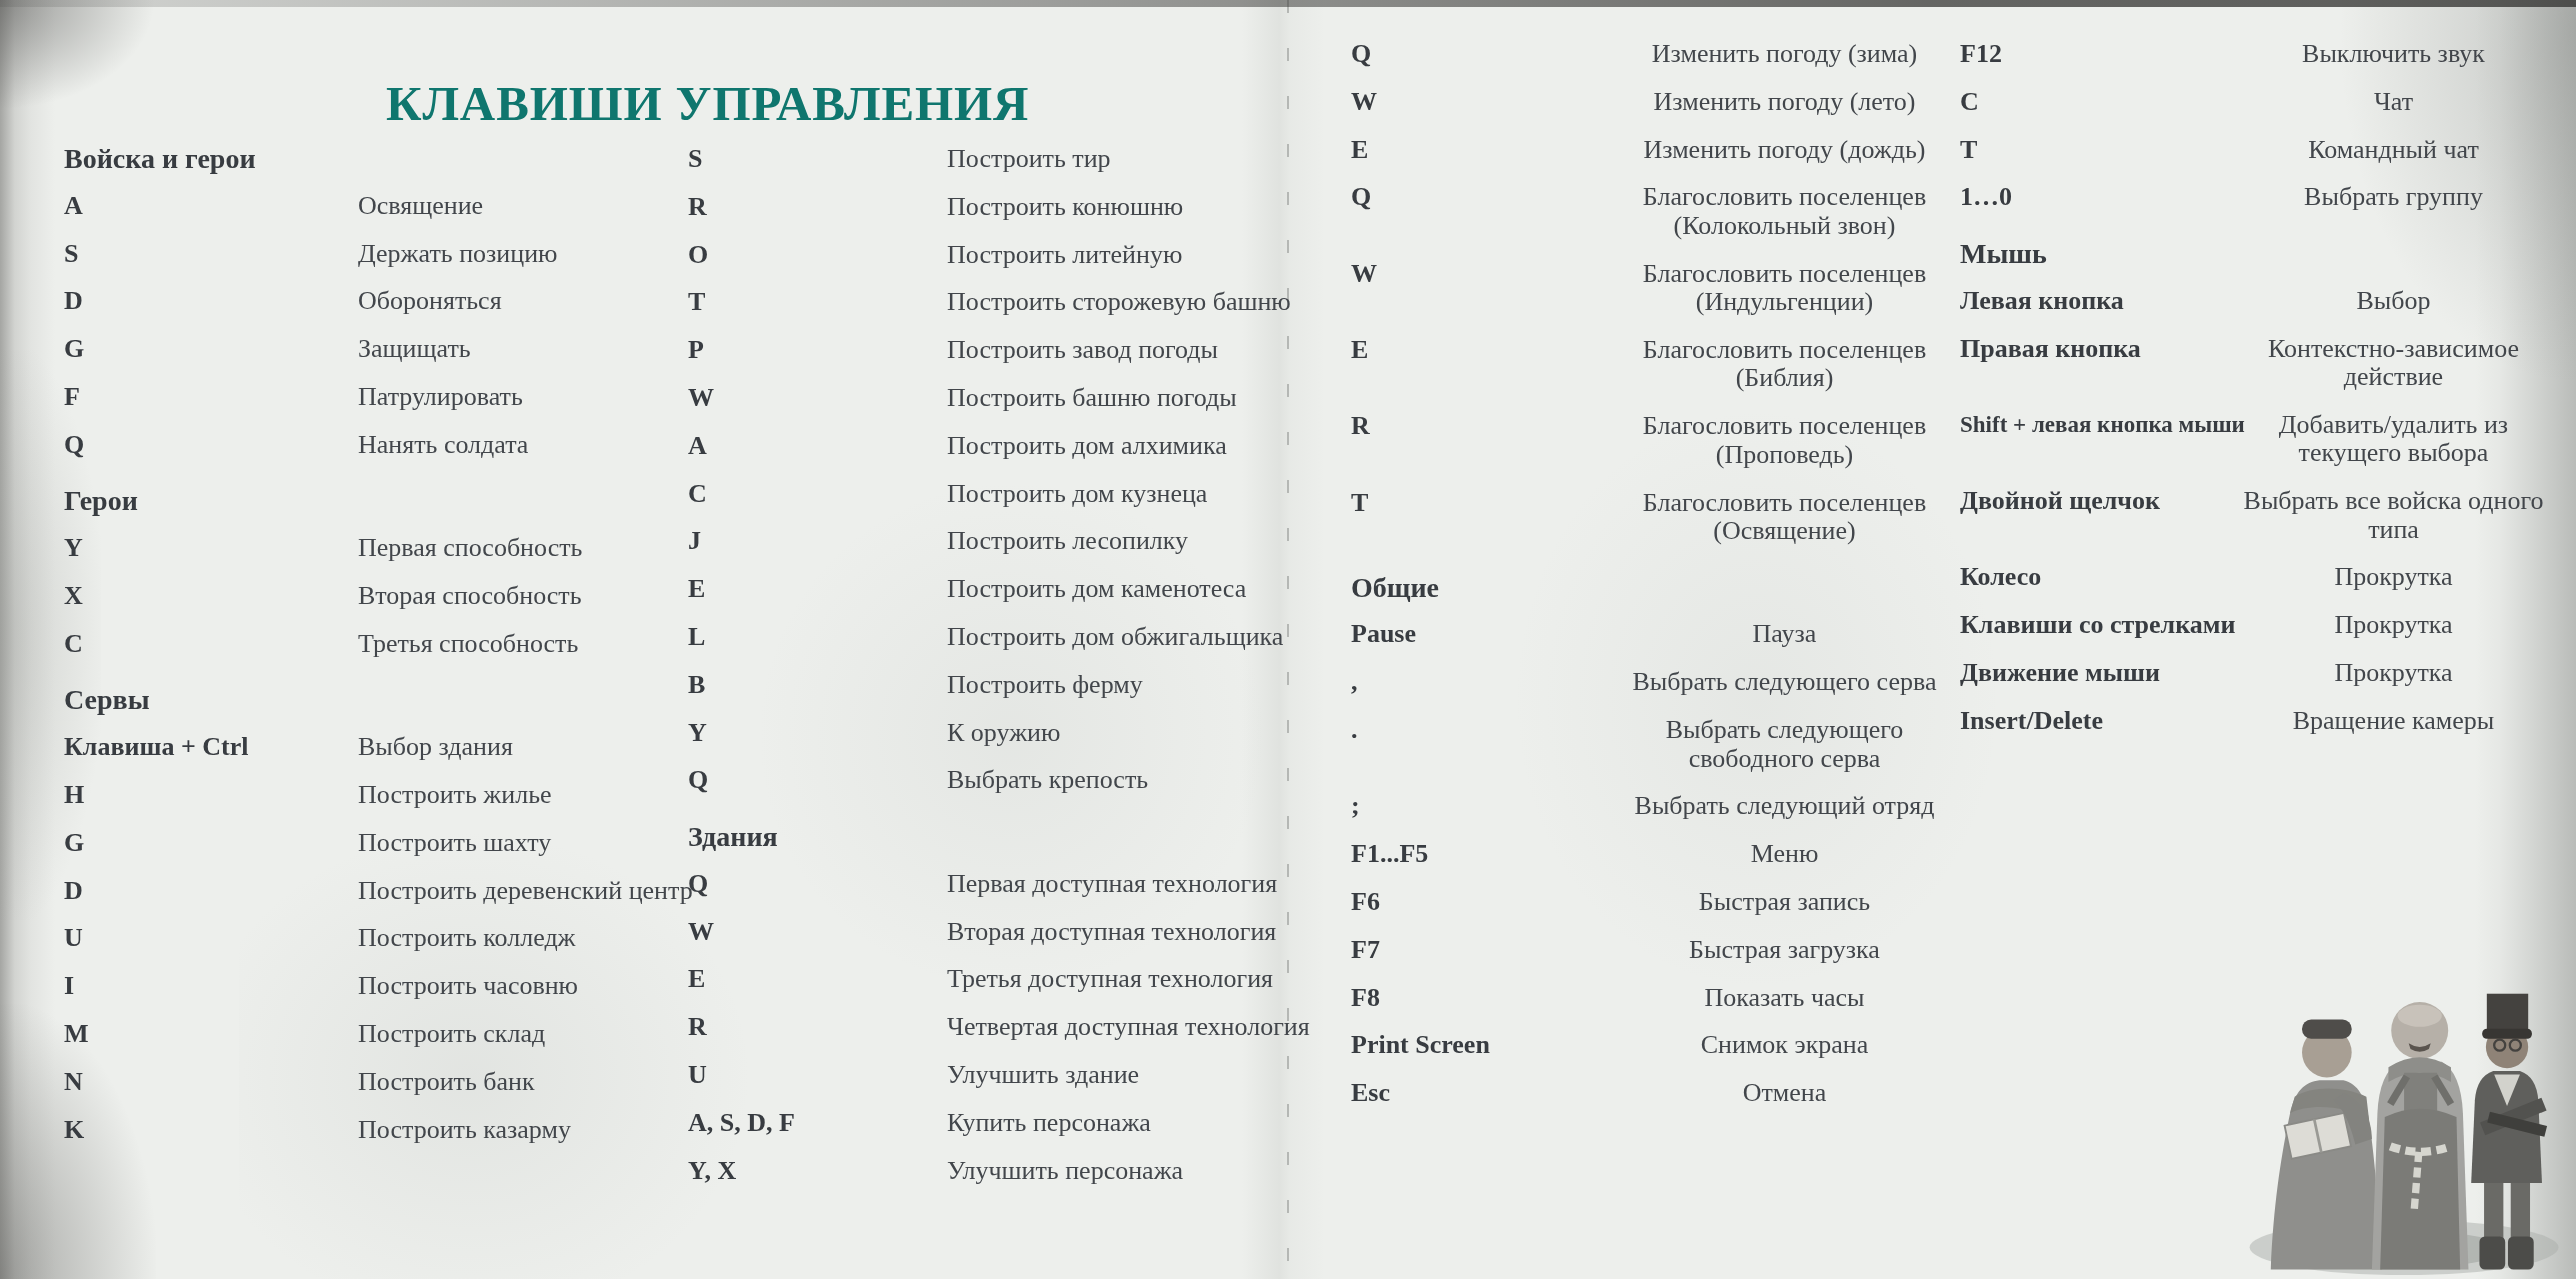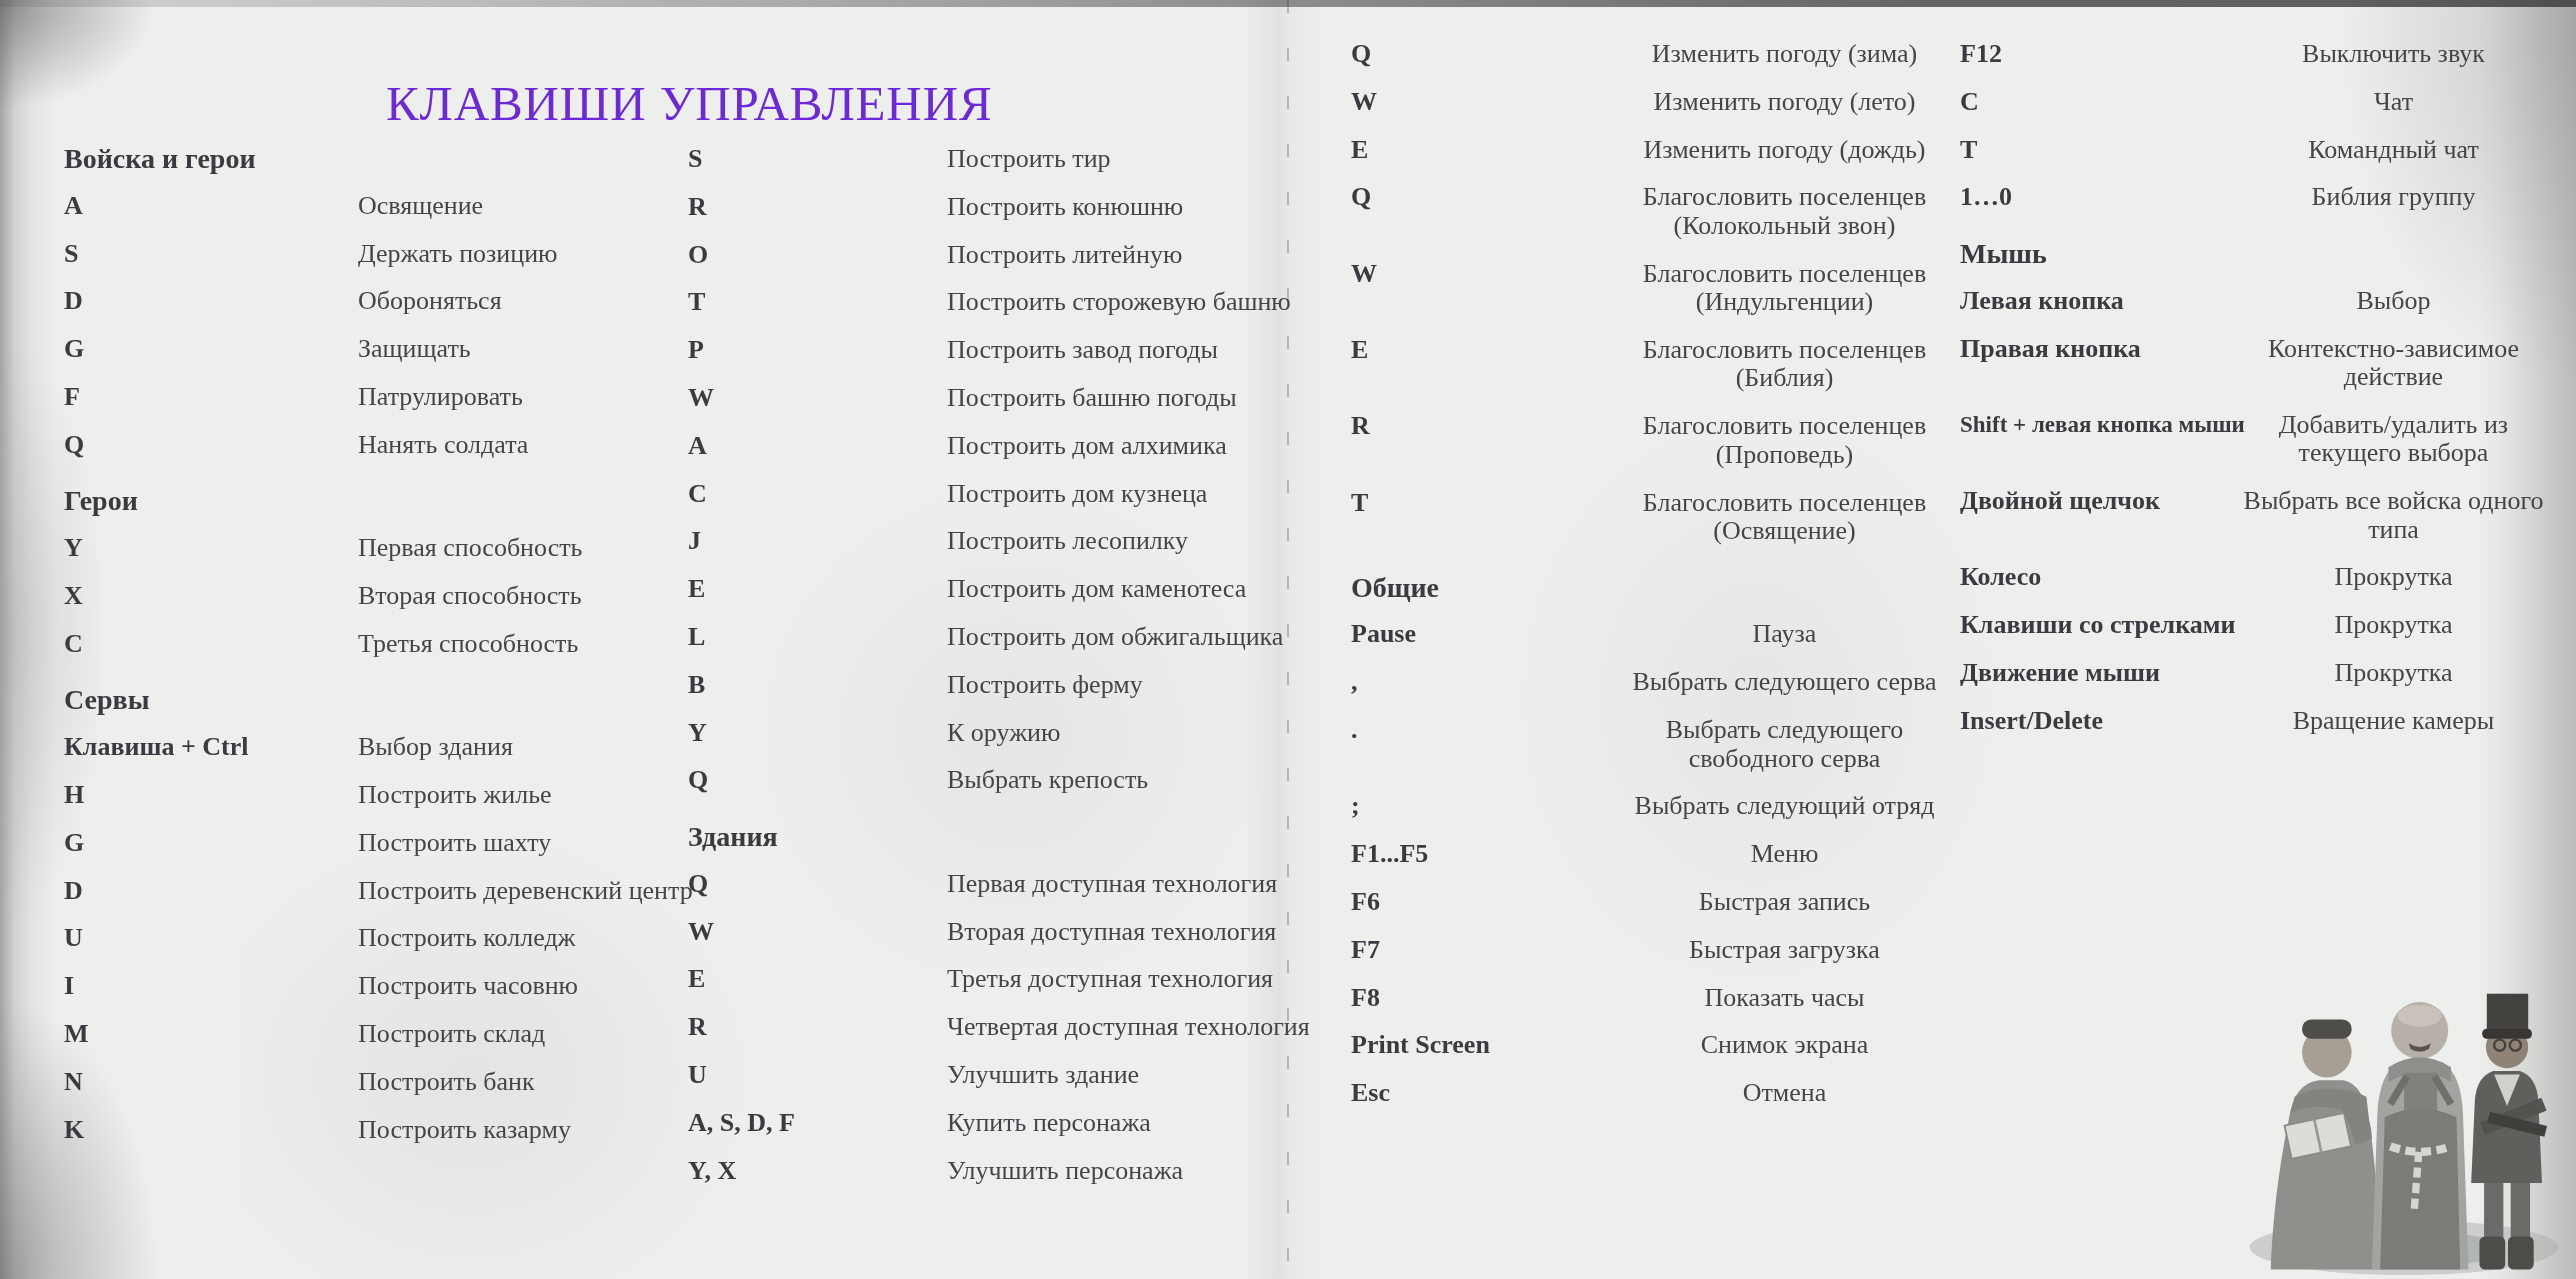--- a/index.html
+++ b/index.html
@@ -31,21 +31,21 @@
     background:radial-gradient(ellipse at 100% 8%, rgba(135,138,135,.4), rgba(135,138,135,0) 70%);}
   .mottle-a{left:239px;top:828px;width:515px;height:451px;
     background:radial-gradient(ellipse at 45% 55%, rgba(168,173,169,.16), rgba(168,173,169,0) 70%);}
   .mottle-b{left:754px;top:478px;width:515px;height:515px;
     background:radial-gradient(ellipse at 50% 50%, rgba(168,173,169,.13), rgba(168,173,169,0) 70%);}
   .mottle-c{left:1518px;top:414px;width:478px;height:570px;
     background:radial-gradient(ellipse at 50% 50%, rgba(170,175,171,.12), rgba(170,175,171,0) 72%);}
   
   .page-title{
     position:absolute;left:386px;top:75px;
-    font-size:49px;font-weight:normal;letter-spacing:0.9px;color:#6d28d9;
+    font-size:49px;font-weight:bold;letter-spacing:0.9px;color:#0f766e;
     white-space:nowrap;
   }
   
   .column{position:absolute;}
   #col-0{left:64px;  top:145px;width:635px; --keyw:294px;}
   #col-1{left:688px; top:145px;width:622px; --keyw:259px;}
   #col-2{left:1351px;top:40px; width:626px; --keyw:267px;}
   #col-3{left:1960px;top:40px; width:615px; --keyw:267px;}
   .row{display:grid;grid-template-columns:var(--keyw) 1fr;align-items:start;margin-bottom:19.3px;}
   .key{font-weight:bold;font-size:26px;line-height:28.5px;white-space:nowrap;color:#383c41;}
@@ -323,21 +323,21 @@
     <div class="row">
       <div class="key">C</div>
       <div class="action">Чат</div>
     </div>
     <div class="row">
       <div class="key">T</div>
       <div class="action">Командный чат</div>
     </div>
     <div class="row">
       <div class="key">1…0</div>
-      <div class="action">Библия группу</div>
+      <div class="action">Выбрать группу</div>
     </div>
     <div class="section-header">Мышь</div>
     <div class="row">
       <div class="key">Левая кнопка</div>
       <div class="action">Выбор</div>
     </div>
     <div class="row">
       <div class="key">Правая кнопка</div>
       <div class="action">Контекстно-зависимое действие</div>
     </div>

